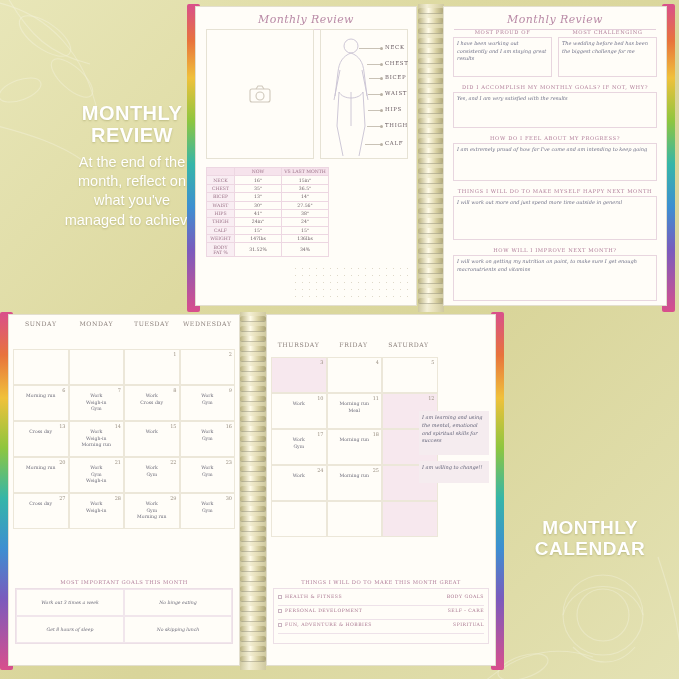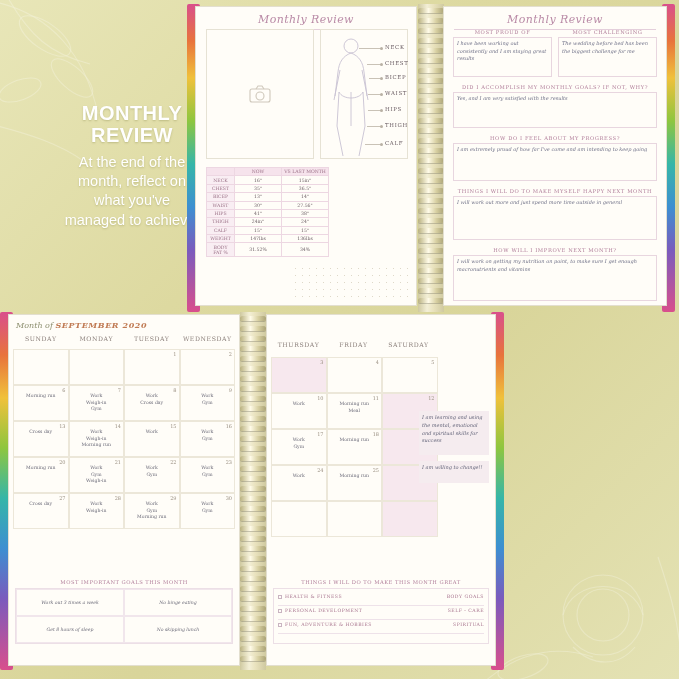--- a/index.html
+++ b/index.html
@@ -182,20 +182,21 @@
       <ellipse cx="52" cy="82" rx="20" ry="9" transform="rotate(40 52 82)"></ellipse>
     </g>
   </svg>
 </div>
 
 <div class="promo" id="promo-review">
   <div class="head">MONTHLY REVIEW</div>
   <div class="sub">At the end of the month, reflect on what you've managed to achieve.</div>
 </div>
 <div class="promo" id="promo-calendar">
+  <div class="head">MONTHLY CALENDAR</div>
 </div>
 
 <div class="spread" id="spread-review">
   <div class="rainbow" style="left:-8px;top:0;height:308px;"></div>
   <div class="rainbow" style="right:-8px;top:0;height:308px;"></div>
   <div class="spine" style="left:223px;top:0;height:308px;"></div>
   <div class="coil" style="left:223px;top:4px;">
     <i></i>
       <i></i>
       <i></i>
@@ -408,24 +409,20 @@
       <i></i>
       <i></i>
       <i></i>
       <i></i>
       <i></i>
       <i></i>
       <i></i>
   </div>
 
   <div class="page" id="cal-left">
-    <div class="cal-head">
-      <span>Month of</span>
-      <span class="cal-month">SEPTEMBER 2020</span>
-    </div>
     <div class="dow" id="dow-left">
         <span style="flex:1">SUNDAY</span>
         <span style="flex:1">MONDAY</span>
         <span style="flex:1">TUESDAY</span>
         <span style="flex:1">WEDNESDAY</span>
       </div>
     <div class="grid" id="grid-left" style="top:34px;">
         <div class="grow">
           <div class="cell" style="flex:1">
                 <span class="num"></span>

